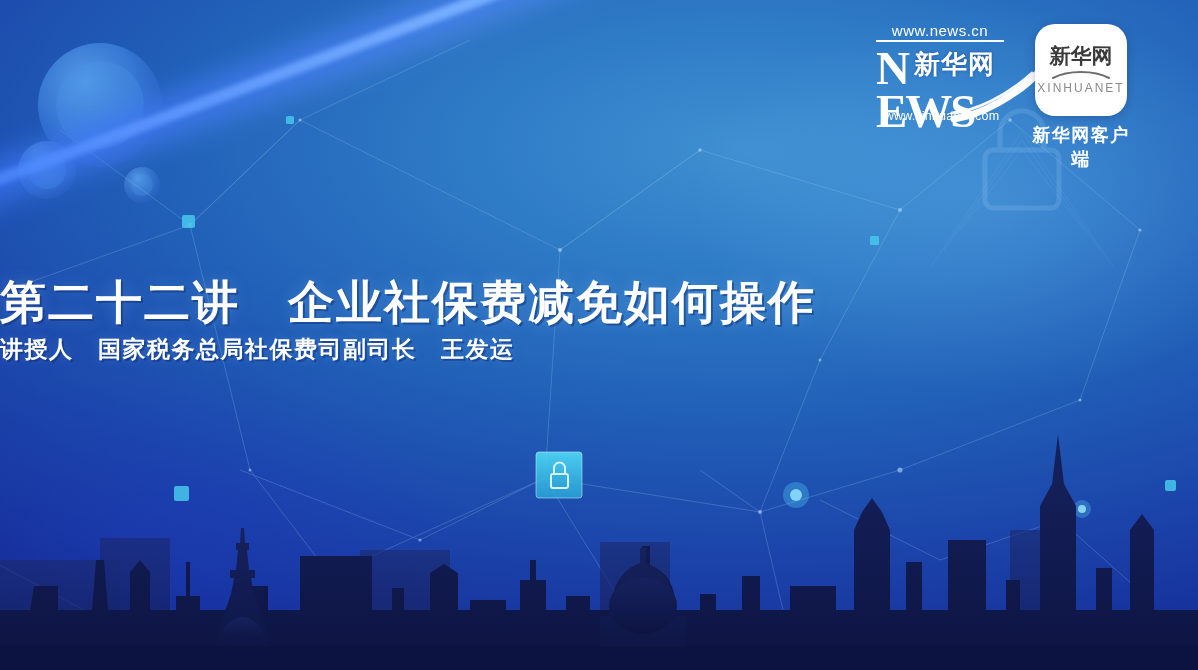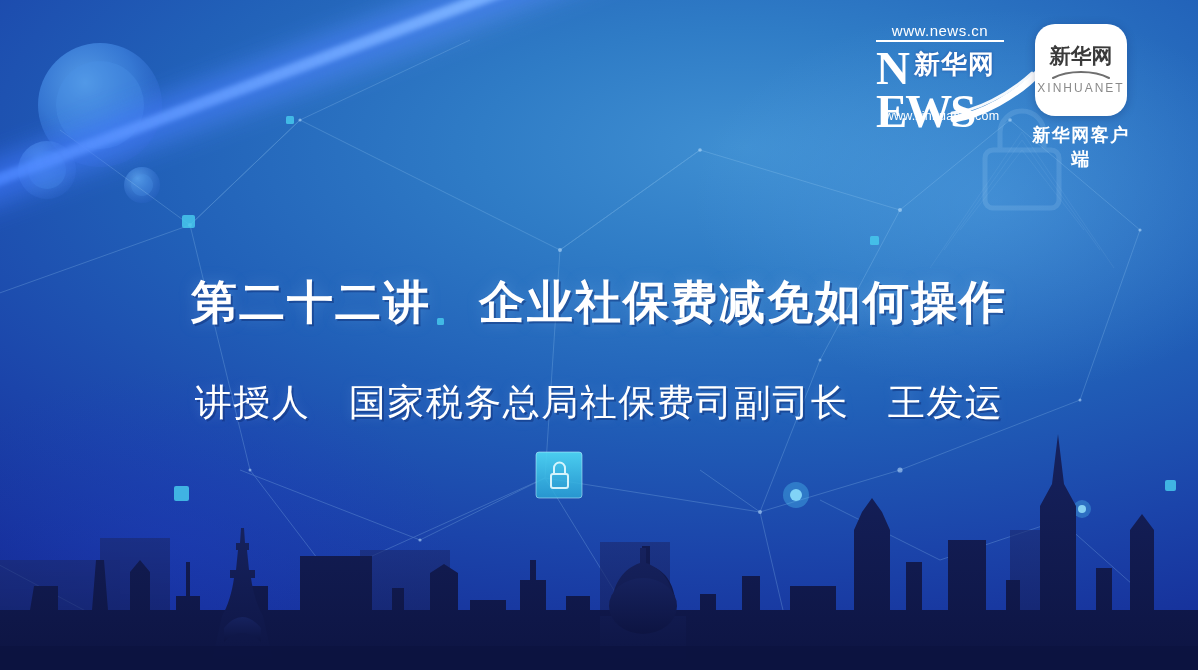--- a/index.html
+++ b/index.html
@@ -77,30 +77,29 @@
     width:92px;height:92px;margin:0 auto;border-radius:20px;background:#ffffff;
     box-shadow:0 2px 10px rgba(0,20,70,.25);
     display:flex;flex-direction:column;align-items:center;justify-content:center;
   }
   .app-card .c1{font-size:21px;font-weight:700;color:#3a3a3a;letter-spacing:0px;line-height:1;}
   .app-card .arc{width:58px;height:9px;margin:4px 0 2px;}
   .app-card .c2{font-size:12px;letter-spacing:2px;color:#8a8a8a;}
   .app-label{margin-top:7px;font-size:18px;font-weight:700;color:#ffffff;letter-spacing:1.5px;}
 
   
-  .titles{position:absolute;left:0;right:0;top:272px;text-align:center;}
+  .titles{position:absolute;left:0;right:0;top:272px;}
   .title-main{
     font-size:46px;font-weight:700;color:#ffffff;letter-spacing:2px;
     font-family:"Liberation Sans","DejaVu Sans",sans-serif;
     text-shadow:2px 2px 0 rgba(10,40,110,.45), 0 0 16px rgba(160,210,255,.25);
     white-space:pre;
   }
   .title-sub{
-    margin-top:44px;
-    font-size:37px;font-weight:400;color:#ffffff;letter-spacing:1.5px;
+    font-size:23px;font-weight:700;color:#ffffff;letter-spacing:1.5px;
     text-shadow:2px 2px 0 rgba(10,40,110,.45), 0 0 12px rgba(160,210,255,.22);
     white-space:pre;
   }
 
   
   .skyline{position:absolute;left:0;right:0;bottom:0;height:260px;pointer-events:none;}
   .skyline svg{display:block;width:100%;height:100%;}
 </style>
 </head>
 <body>

